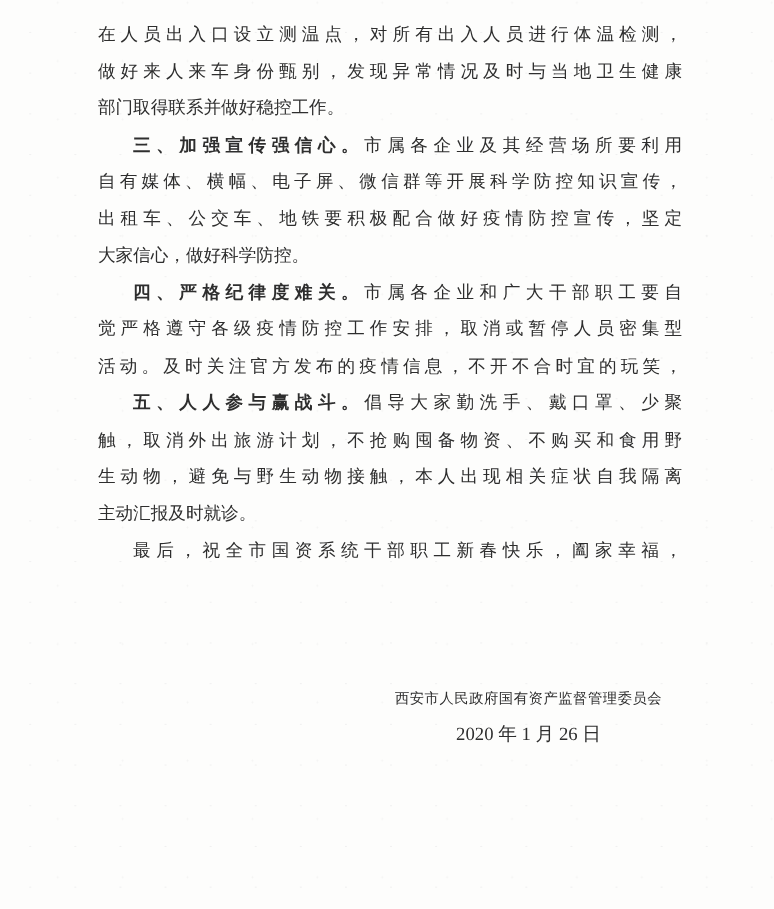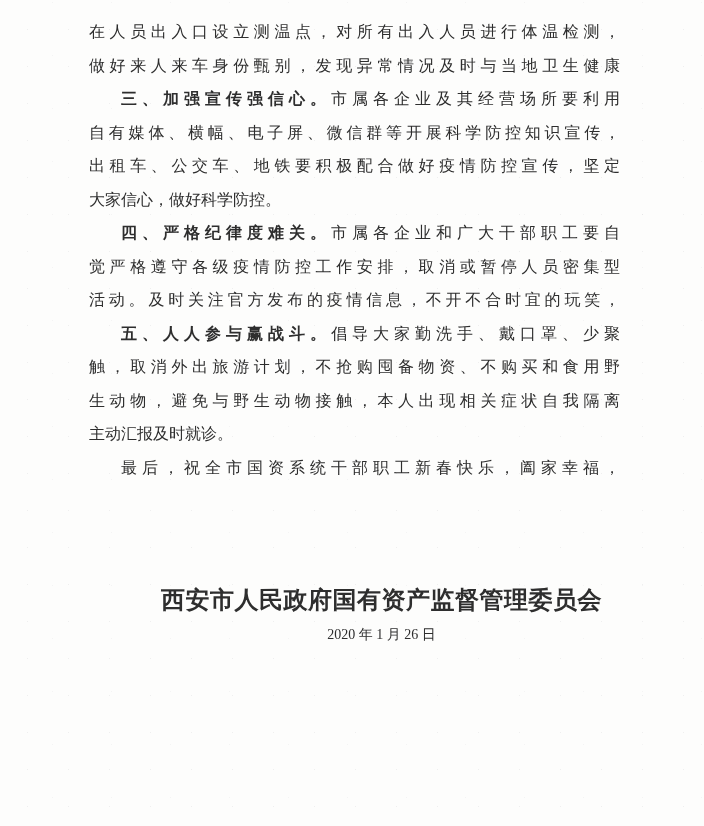--- a/index.html
+++ b/index.html
@@ -53,38 +53,38 @@
   .signature {
     margin-top: 100px;
     text-align: right;
     padding-right: 18px;
   }
   .sign-block {
     display: inline-block;
     text-align: center;
   }
   .sign-org {
-    font-size: 24px;
+    font-size: 13px;
     line-height: 33.5px;
     letter-spacing: 0.5px;
-    font-weight: bold;
   }
   .sign-date {
-    font-size: 14px;
+    font-size: 17px;
     line-height: 33.5px;
   }
 </style>
 </head>
 <body>
 
 <div class="page" style="background-color: rgb(253, 253, 252); color: rgb(46, 46, 46);">
   <div class="doc-body">
 
     <div class="line fill"><span>在人员出入口设立测温点，对所有出入人员进行体温检测，</span></div>
     <div class="line fill"><span>做好来人来车身份甄别，发现异常情况及时与当地卫生健康</span></div>
+    <div class="line end"><span>部门取得联系并做好稳控工作。</span></div>
 
     <div class="line fill indent"><span class="b">三、加强宣传强信心。</span><span>市属各企业及其经营场所要利用</span></div>
     <div class="line fill"><span>自有媒体、横幅、电子屏、微信群等开展科学防控知识宣传，</span></div>
     <div class="line fill"><span>出租车、公交车、地铁要积极配合做好疫情防控宣传，坚定</span></div>
     <div class="line end"><span>大家信心，做好科学防控。</span></div>
 
     <div class="line fill indent"><span class="b">四、严格纪律度难关。</span><span>市属各企业和广大干部职工要自</span></div>
     <div class="line fill"><span>觉严格遵守各级疫情防控工作安排，取消或暂停人员密集型</span></div>
     <div class="line fill"><span>活动。及时关注官方发布的疫情信息，不开不合时宜的玩笑，</span></div>
 

